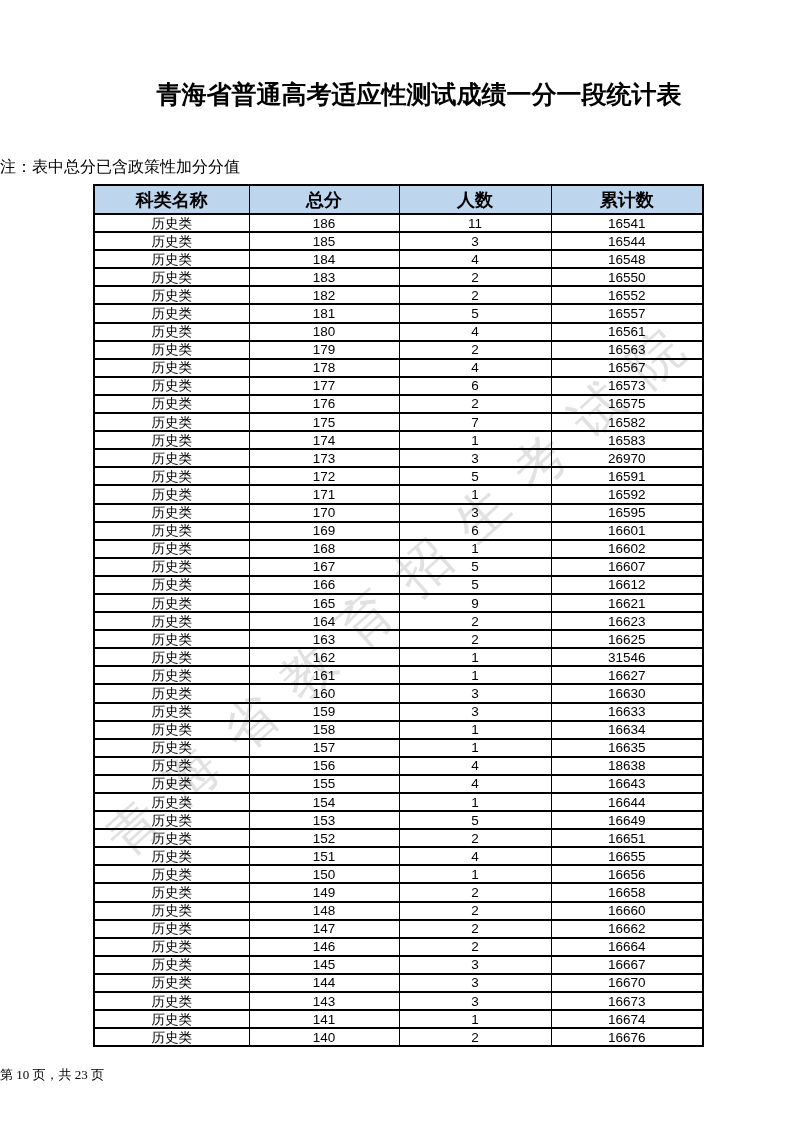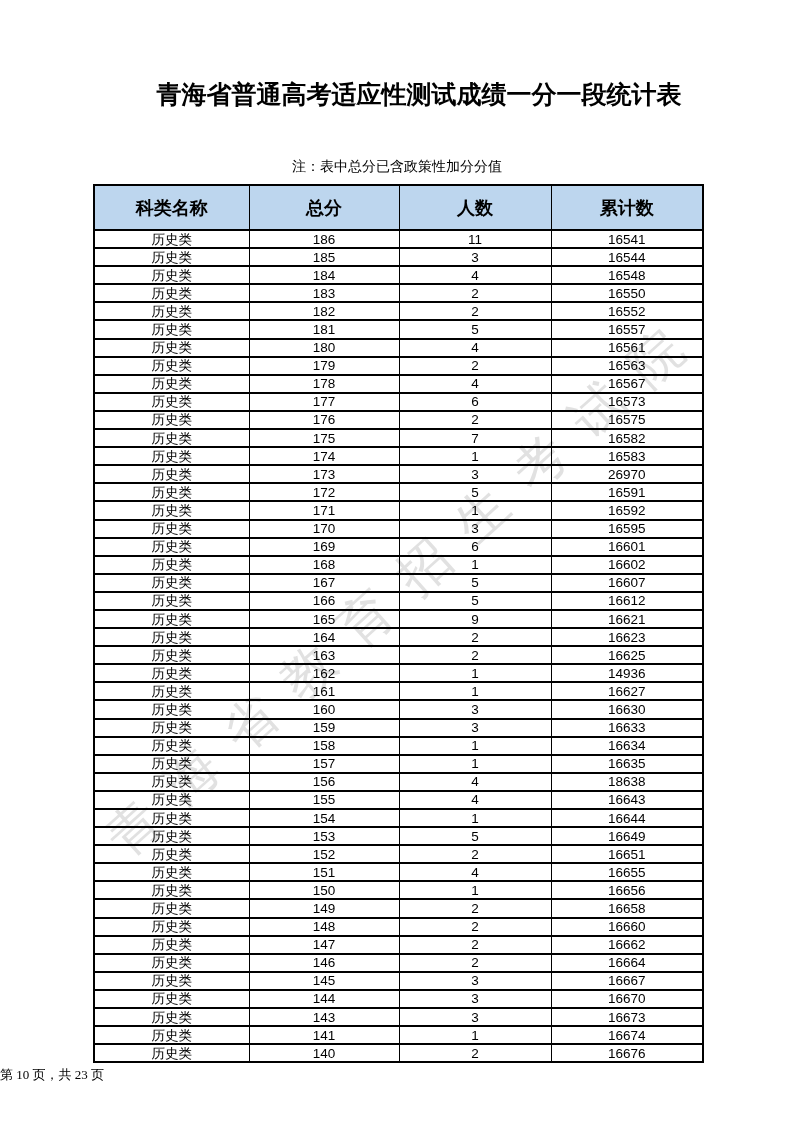--- a/index.html
+++ b/index.html
@@ -43,23 +43,22 @@
     font-family: "Liberation Serif", serif;
     font-weight: bold;
     font-size: 25px;
     line-height: 30px;
   }
   .note {
     position: absolute;
     top: 158px;
     left: 0;
     width: 100%;
-    text-align: center;
     font-family: "Liberation Serif", serif;
-    font-size: 14px;
+    font-size: 16px;
     line-height: 18px;
     z-index: 2;
   }
   table.score-table {
     position: absolute;
     left: 93px;
     top: 184px;
     width: 609px;
     border-collapse: collapse;
     table-layout: fixed;
@@ -71,21 +70,21 @@
     border-top: 2.2px solid #000;
     border-bottom: 2.2px solid #000;
     border-left: 1.6px solid #000;
     border-right: 1.6px solid #000;
     height: 27px;
     font-family: "Liberation Sans", sans-serif;
     font-weight: bold;
     font-size: 18px;
     text-align: center;
     vertical-align: middle;
-    padding: 8px;
+    padding: 0;
   }
   table.score-table td {
     border-top: 2px solid #000;
     border-bottom: 2px solid #000;
     border-left: 1.6px solid #000;
     border-right: 1.6px solid #000;
     height: 16.1px;
     font-family: "Liberation Sans", sans-serif;
     font-size: 13.5px;
     line-height: 15px;
@@ -277,21 +276,21 @@
         <tr>
           <td>历史类</td>
           <td>163</td>
           <td>2</td>
           <td>16625</td>
         </tr>
         <tr>
           <td>历史类</td>
           <td>162</td>
           <td>1</td>
-          <td>14936</td>
+          <td>31546</td>
         </tr>
         <tr>
           <td>历史类</td>
           <td>161</td>
           <td>1</td>
           <td>16627</td>
         </tr>
         <tr>
           <td>历史类</td>
           <td>160</td>

